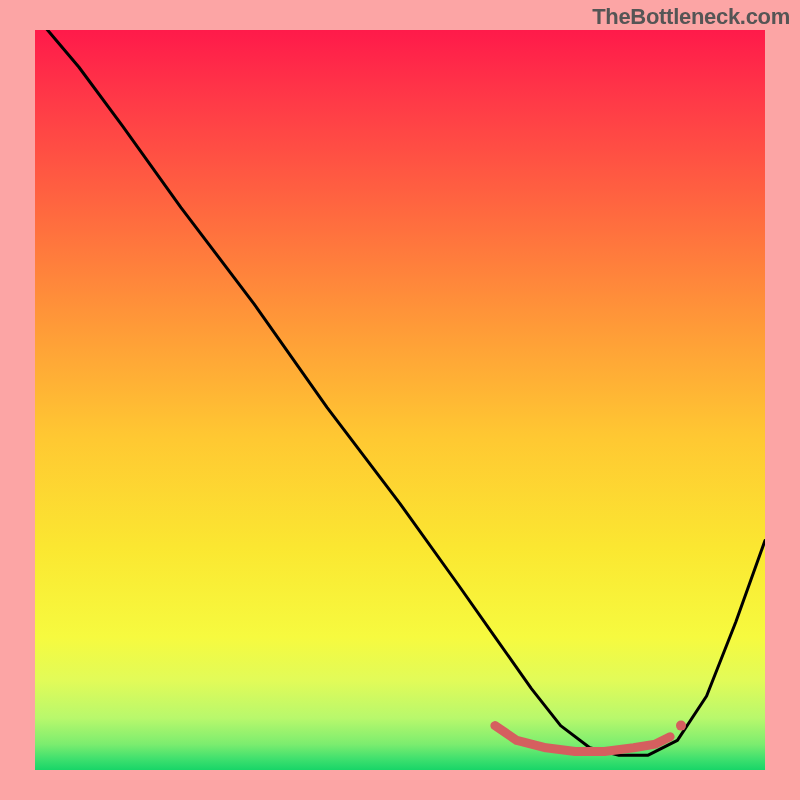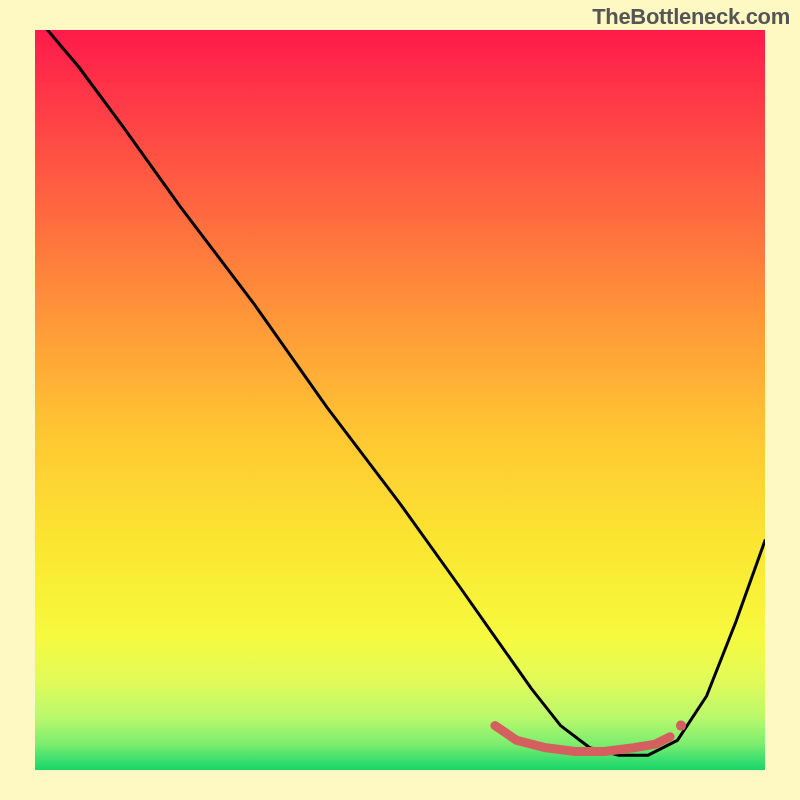--- a/index.html
+++ b/index.html
@@ -8,21 +8,21 @@
     width: 800px;
     height: 800px;
     background: #000;
     overflow: hidden;
     font-family: Arial, Helvetica, sans-serif;
   }
   .container {
     position: relative;
     width: 800px;
     height: 800px;
-    background: #fef9c3;
+    background: #fca5a5;
   }
   .watermark {
     position: absolute;
     top: 4px;
     right: 10px;
     color: #555;
     font-size: 22px;
     font-weight: bold;
     z-index: 10;
     letter-spacing: -0.3px;

